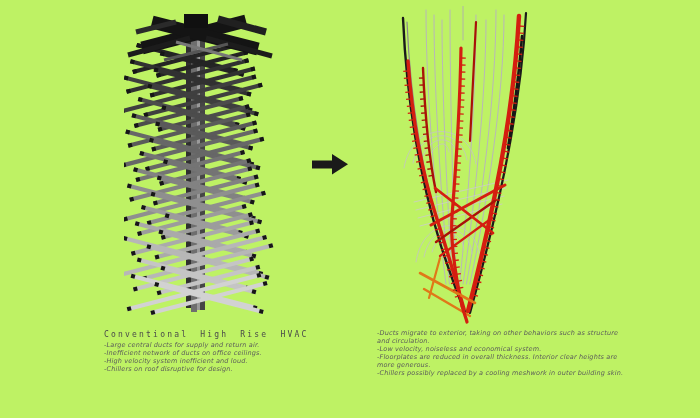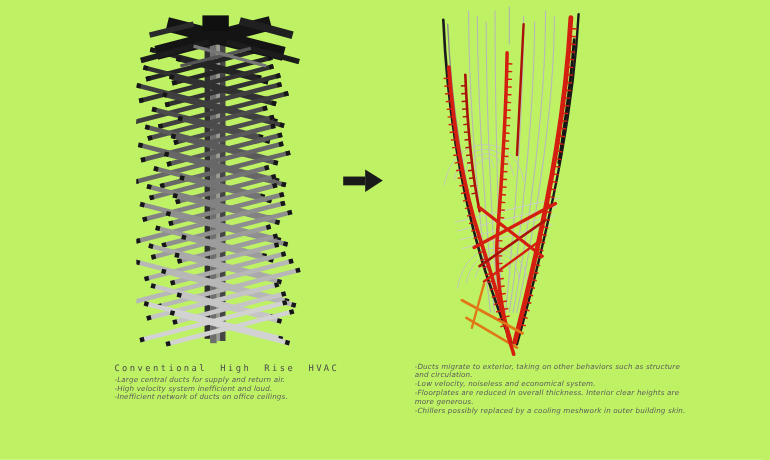--- a/index.html
+++ b/index.html
@@ -384,22 +384,23 @@
         <line x1="35.82699203491211" y1="162.5635223388672" x2="31.379523003566533" y2="163.24910181290505" stroke="#a81208" stroke-width="1.3" stroke-linecap="butt"></line>
         <line x1="36.93321990966797" y1="169.4755096435547" x2="32.49530076349351" y2="170.2204080608024" stroke="#a81208" stroke-width="1.3" stroke-linecap="butt"></line>
         <path d="M66,300 C 68,307 70,312 71,316" fill="none" stroke="#d41e10" stroke-width="3.2" stroke-linecap="round"></path>
       </svg>
   </div>
 
   <div class="caption" id="caption-left">
     <div class="caption-title">Conventional High Rise HVAC</div>
     <div class="caption-bullets">
         <div class="bullet-line">-Large central ducts for supply and return air.</div>
+        <div class="bullet-line">-Inefficient network of ducts on office ceilings.</div>
         <div class="bullet-line">-High velocity system inefficient and loud.</div>
-        <div class="bullet-line">-Inefficient network of ducts on office ceilings.</div>
+        <div class="bullet-line">-Chillers on roof disruptive for design.</div>
       </div>
   </div>
 
   <div class="caption" id="caption-right">
     <div class="caption-bullets">
         <div class="bullet-line">-Ducts migrate to exterior, taking on other behaviors such as structure and circulation.</div>
         <div class="bullet-line">-Low velocity, noiseless and economical system.</div>
         <div class="bullet-line">-Floorplates are reduced in overall thickness. Interior clear heights are more generous.</div>
         <div class="bullet-line">-Chillers possibly replaced by a cooling meshwork in outer building skin.</div>
       </div>

